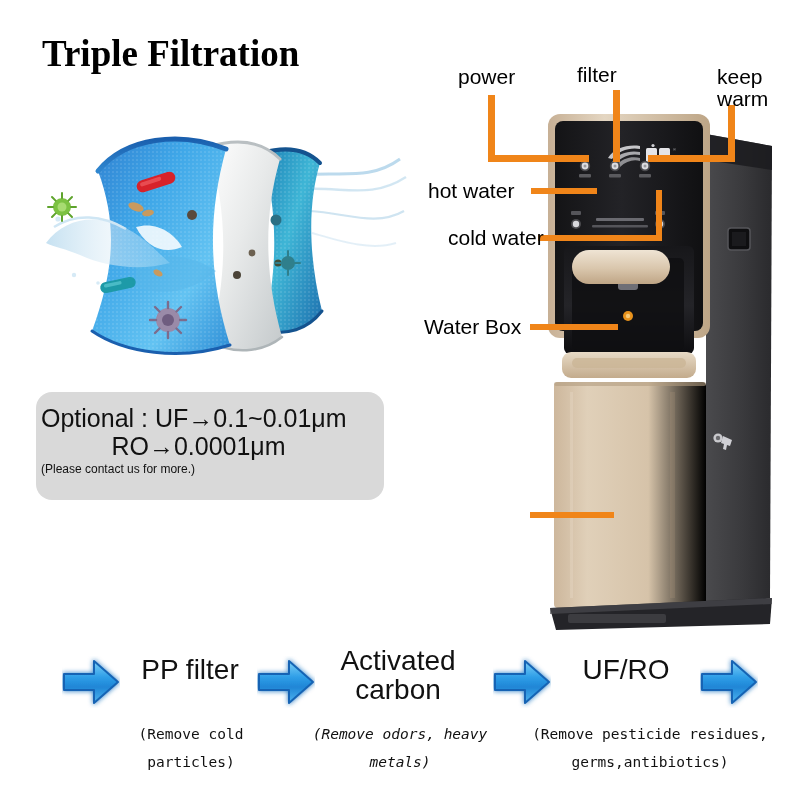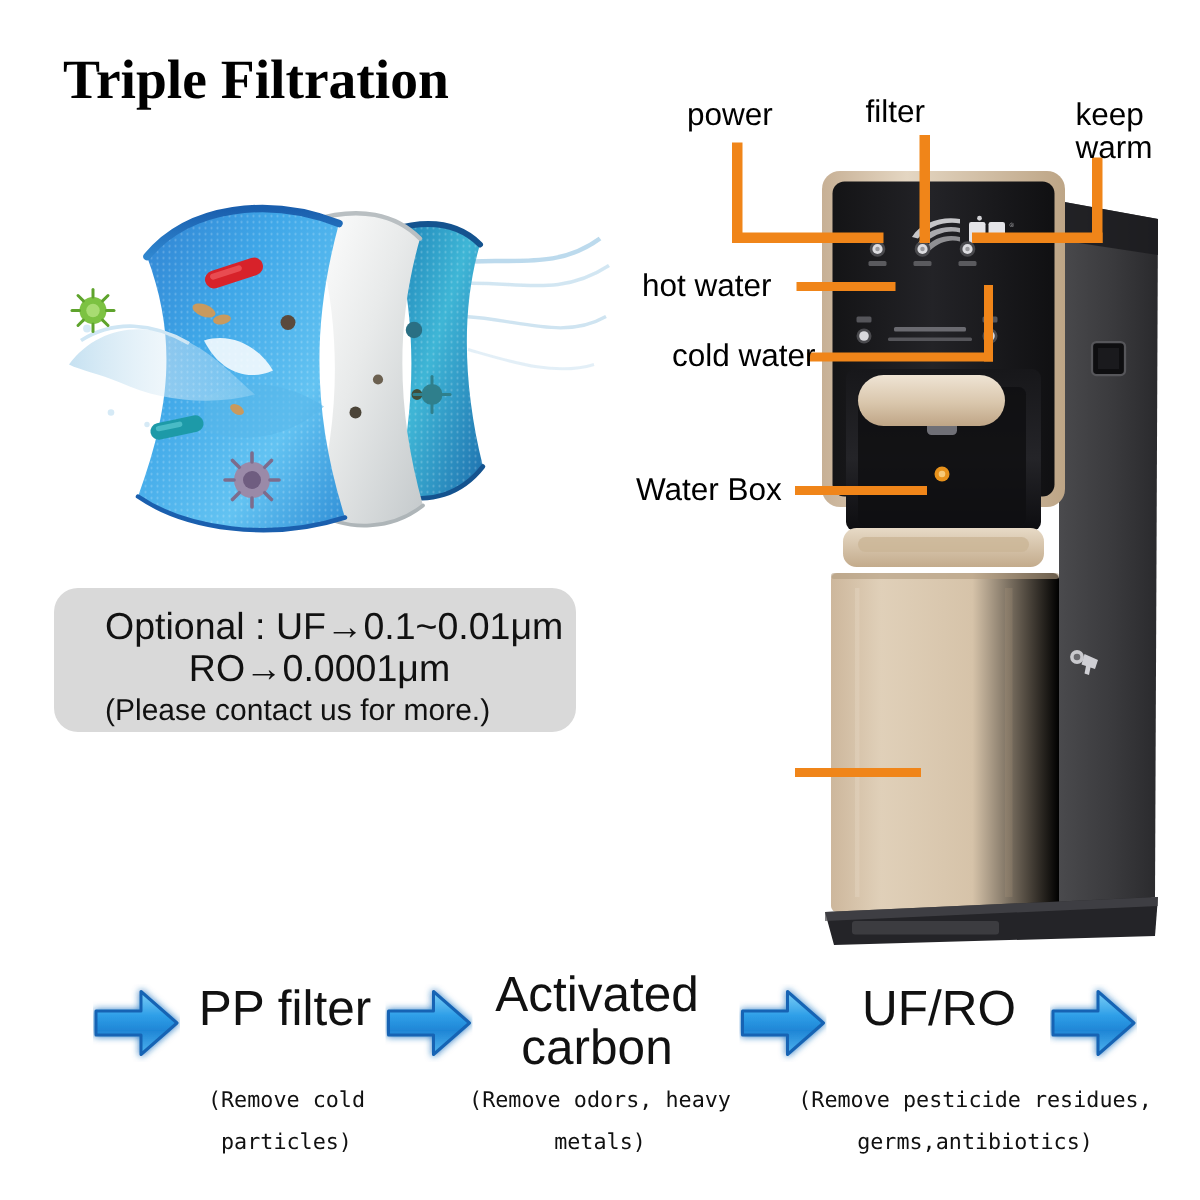--- a/index.html
+++ b/index.html
@@ -44,42 +44,42 @@
     height: 260px;
   }
   .membrane-wrap svg { display: block; }
 
   
   .optional-box {
     position: absolute;
     left: 36px;
     top: 392px;
     width: 348px;
-    height: 96px;
+    height: 108px;
     background: #d9d9d9;
     border-radius: 16px;
     box-sizing: border-box;
-    padding: 12px 16px 10px 34px;
+    padding: 12px 16px 10px 5px;
   }
   .opt-line1 {
     font-size: 25px;
     color: #111;
     white-space: nowrap;
     line-height: 1.12;
   }
   .opt-line2 {
     font-size: 25px;
     color: #111;
     white-space: nowrap;
     text-align: center;
     padding-right: 12px;
     line-height: 1.12;
   }
   .opt-line3 {
-    font-size: 20px;
+    font-size: 12px;
     color: #111;
     white-space: nowrap;
     line-height: 1.2;
     margin-top: 2px;
   }
 
   
   .callout {
     position: absolute;
     font-size: 21px;
@@ -114,21 +114,21 @@
     height: 160px;
   }
   .arrow {
     position: absolute;
     width: 58px;
     height: 52px;
   }
   .arrow svg { display: block; }
   .step-label {
     position: absolute;
-    font-size: 33px;
+    font-size: 28px;
     color: #111;
     text-align: center;
     line-height: 1.05;
     white-space: pre-line;
   }
   .step-note {
     position: absolute;
     font-family: "DejaVu Sans Mono", "Liberation Mono", monospace;
     font-size: 14.5px;
     color: #111;
@@ -467,21 +467,21 @@
     <div class="step-note" style="left:96px; top:80px; width:190px;">(Remove cold particles)</div>
 
     <div class="arrow" style="left:257px; top:16px;">
       <svg width="58" height="52" viewBox="0 0 58 52" xmlns="http://www.w3.org/2000/svg">
         <path d="M2 18 L32 18 L32 5 L56 26 L32 47 L32 34 L2 34 Z" fill="url(#arrGrad)" stroke="#1464b4" stroke-width="2" stroke-linejoin="round" filter="url(#arrGlow)"></path>
       </svg>
     </div>
 
     <div class="step-label" style="left:318px; top:6px; width:160px;">Activated
 carbon</div>
-    <div class="step-note" style="left:300px; top:80px; width:200px;">(Remove odors, heavy
+    <div class="step-note" style="left:300px; top:80px; width:200px;font-style:italic;">(Remove odors, heavy
 metals)</div>
 
     <div class="arrow" style="left:493px; top:16px;">
       <svg width="58" height="52" viewBox="0 0 58 52" xmlns="http://www.w3.org/2000/svg">
         <path d="M2 18 L32 18 L32 5 L56 26 L32 47 L32 34 L2 34 Z" fill="url(#arrGrad)" stroke="#1464b4" stroke-width="2" stroke-linejoin="round" filter="url(#arrGlow)"></path>
       </svg>
     </div>
 
     <div class="step-label" style="left:556px; top:15px; width:140px;">UF/RO</div>
     <div class="step-note" style="left:516px; top:80px; width:268px;">(Remove pesticide residues,

